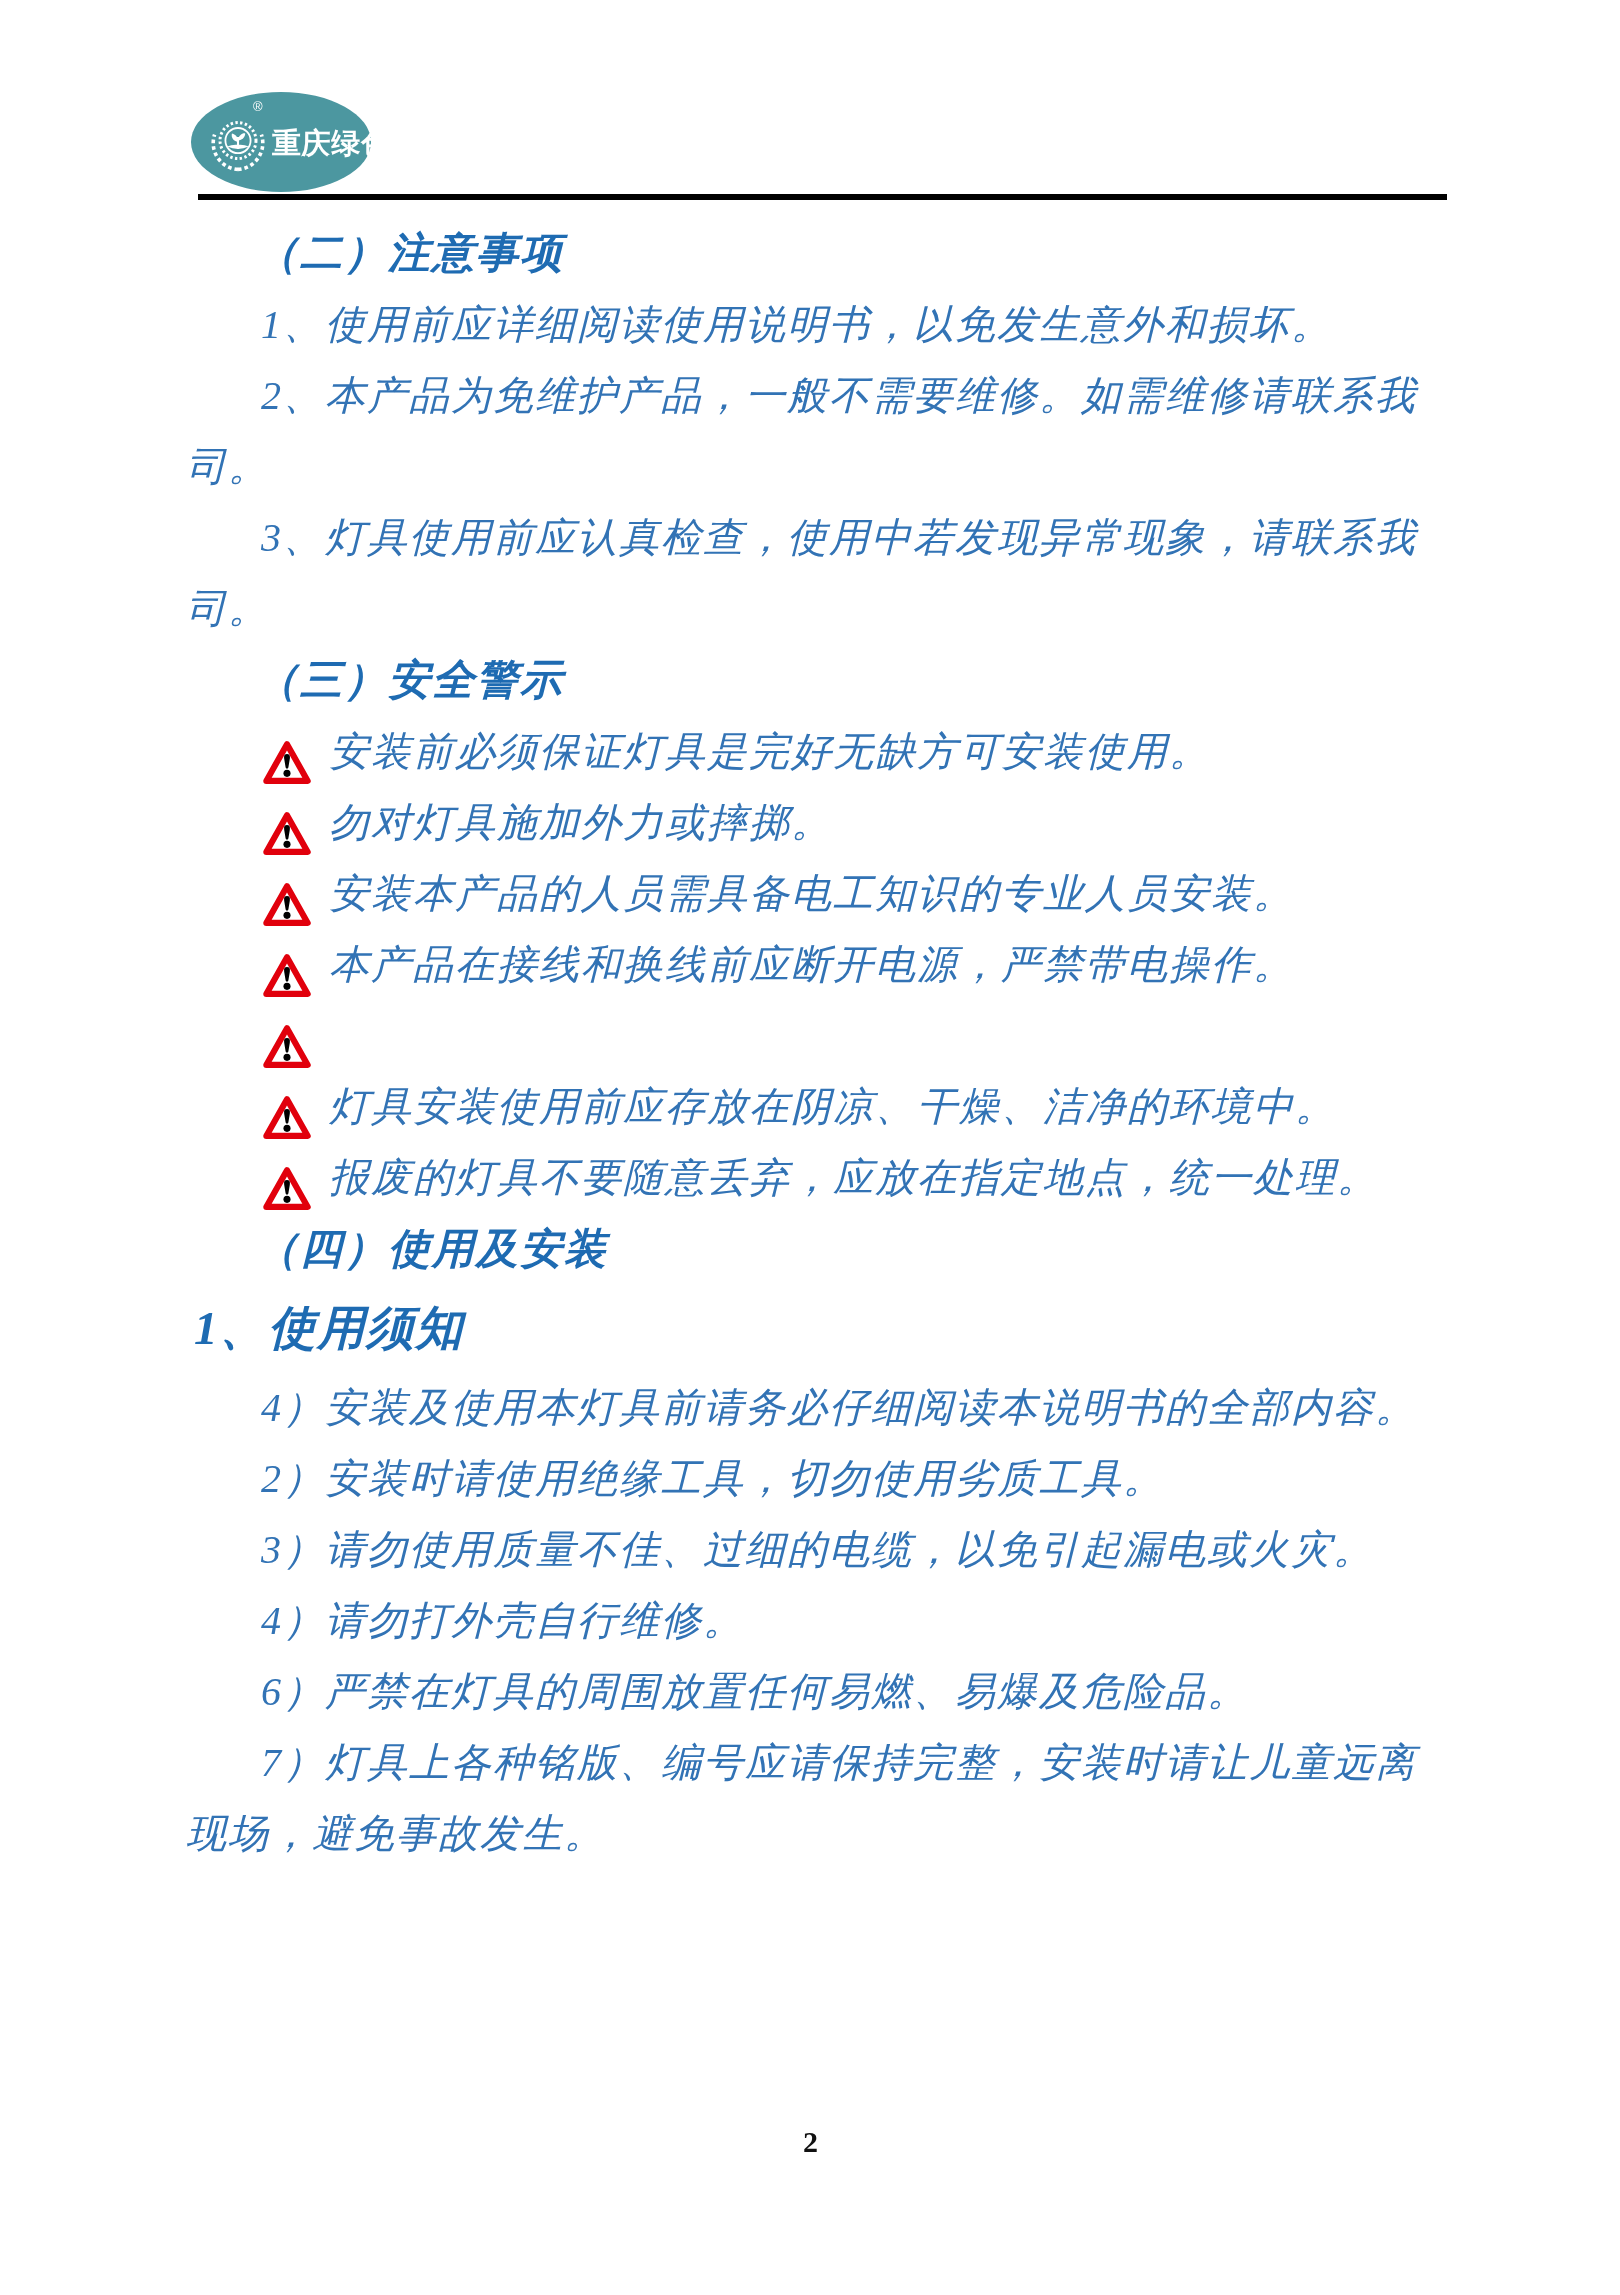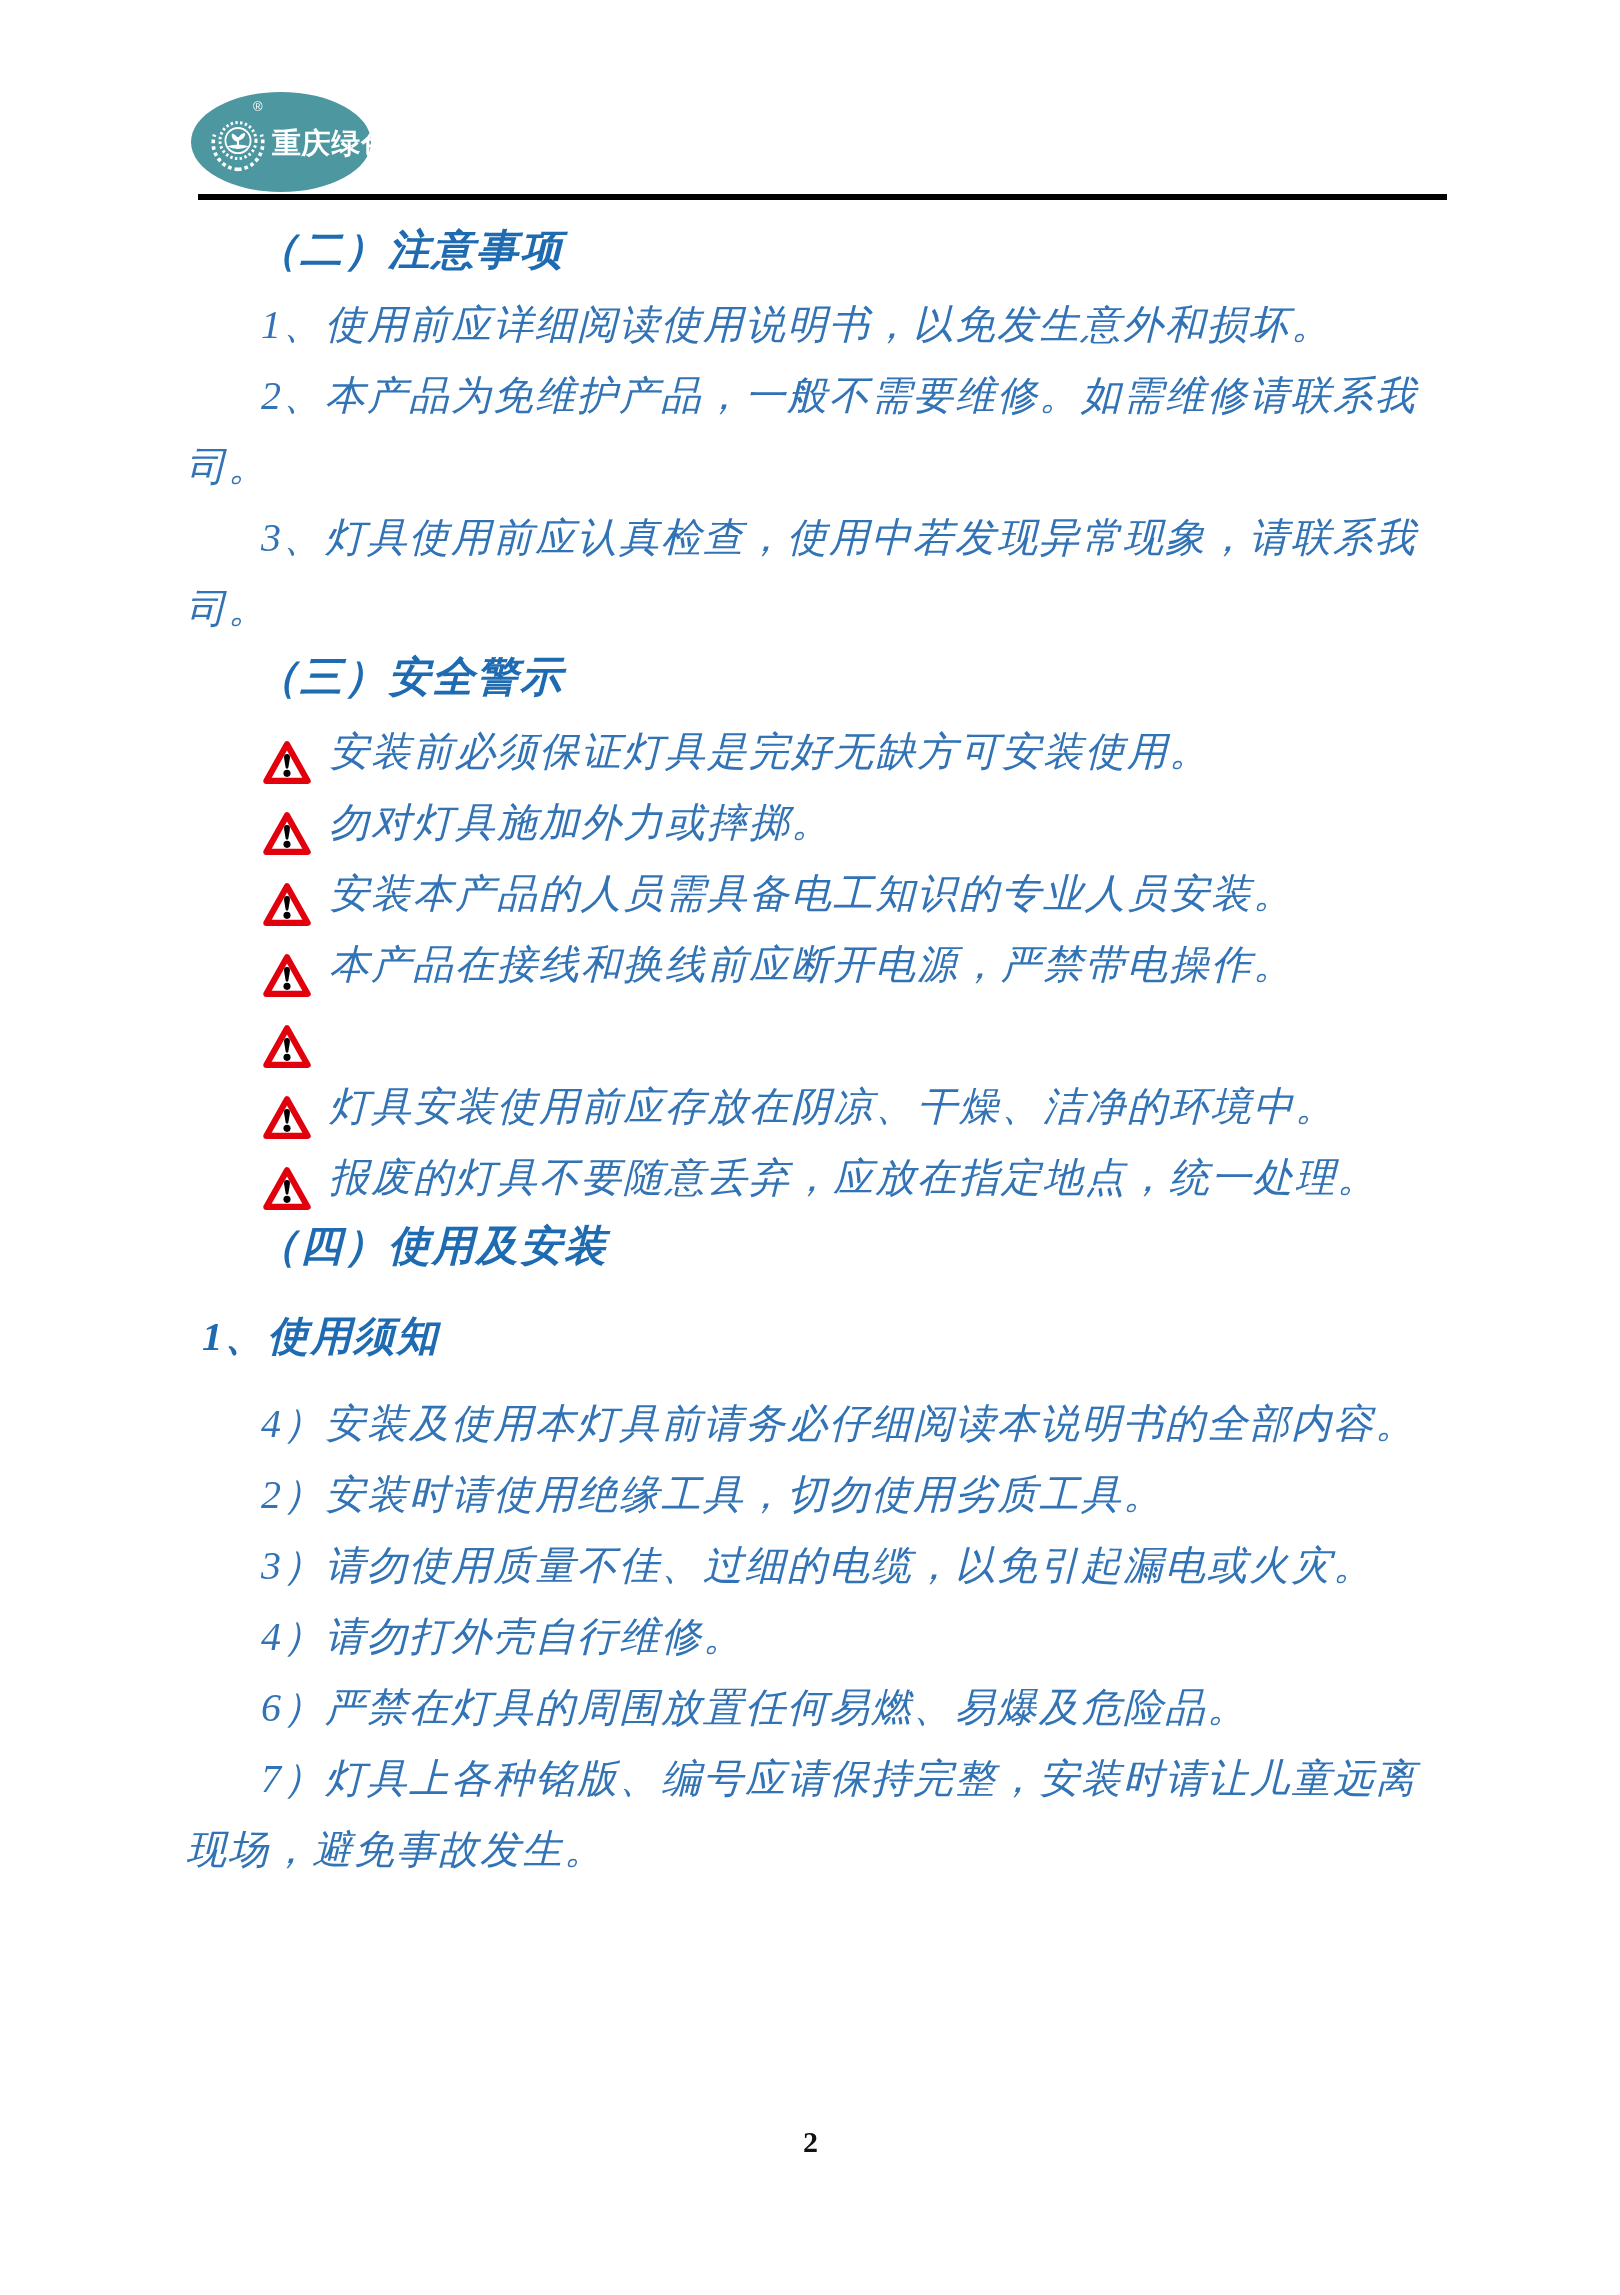--- a/index.html
+++ b/index.html
@@ -43,25 +43,25 @@
   .content{
     position:absolute;left:186px;top:217px;width:1255px;
     color:#3273B5;
     font-size:40px;line-height:71px;
     letter-spacing:2px;
     font-style:italic;
   }
   .para{ text-indent:75px; margin:0; }
   .heading{
     color:#1E6BB2;font-weight:bold;font-size:42px;
-    text-indent:70px;margin:0;line-height:72px;font-family:Liberation Mono, monospace;
+    text-indent:70px;margin:0;line-height:72px;
   }
   .subheading{
-    color:#1E6BB2;font-weight:bold;font-size:41px;
-    text-indent:0;margin:16px;line-height:71px;
+    color:#1E6BB2;font-weight:bold;font-size:47px;
+    text-indent:0;margin:8px;line-height:71px;
   }
   .warn-row{
     display:flex;align-items:flex-end;
     padding-left:76px;min-height:71px;margin:0;
   }
   .warn-icon{width:50px;height:47px;flex:0 0 auto;margin-top:11.8px;}
   .warn-text{margin-left:17px;}
   
   .page-num{
     position:absolute;left:0;top:2125px;width:1621px;

